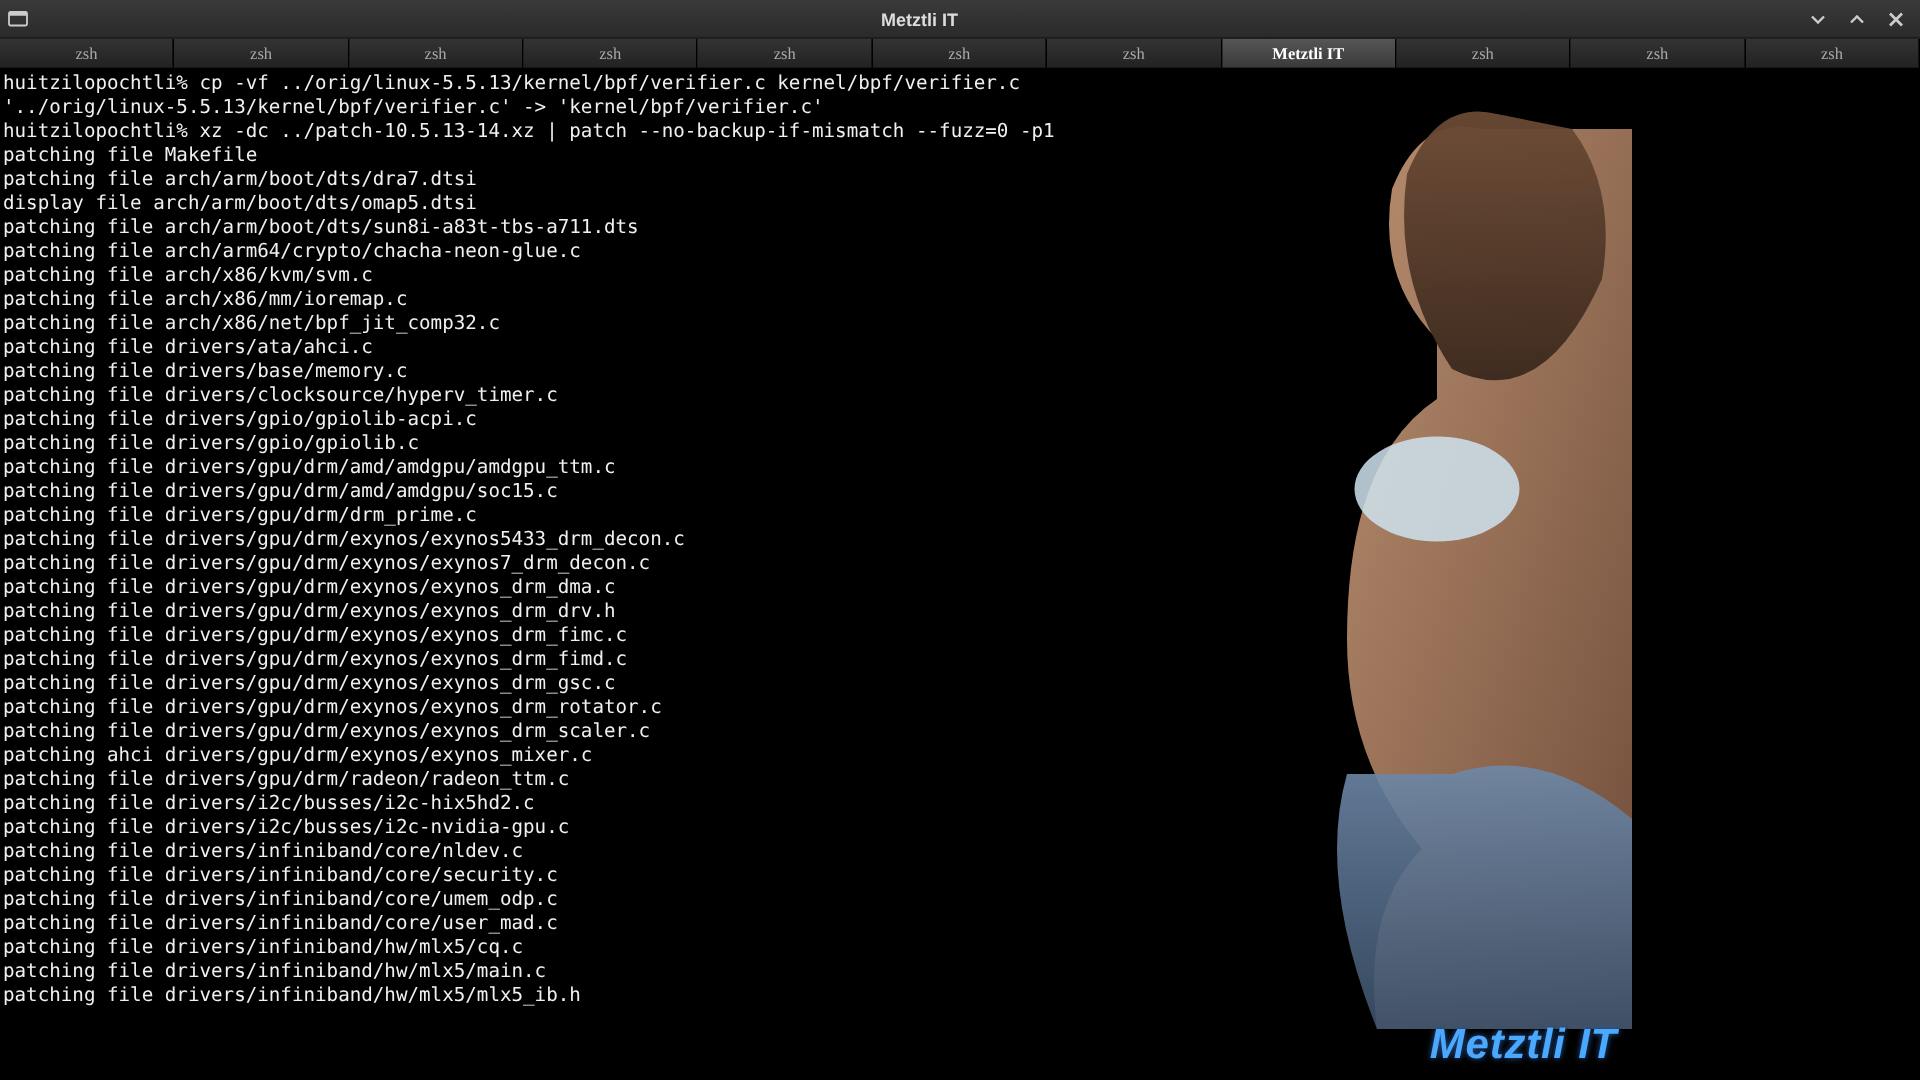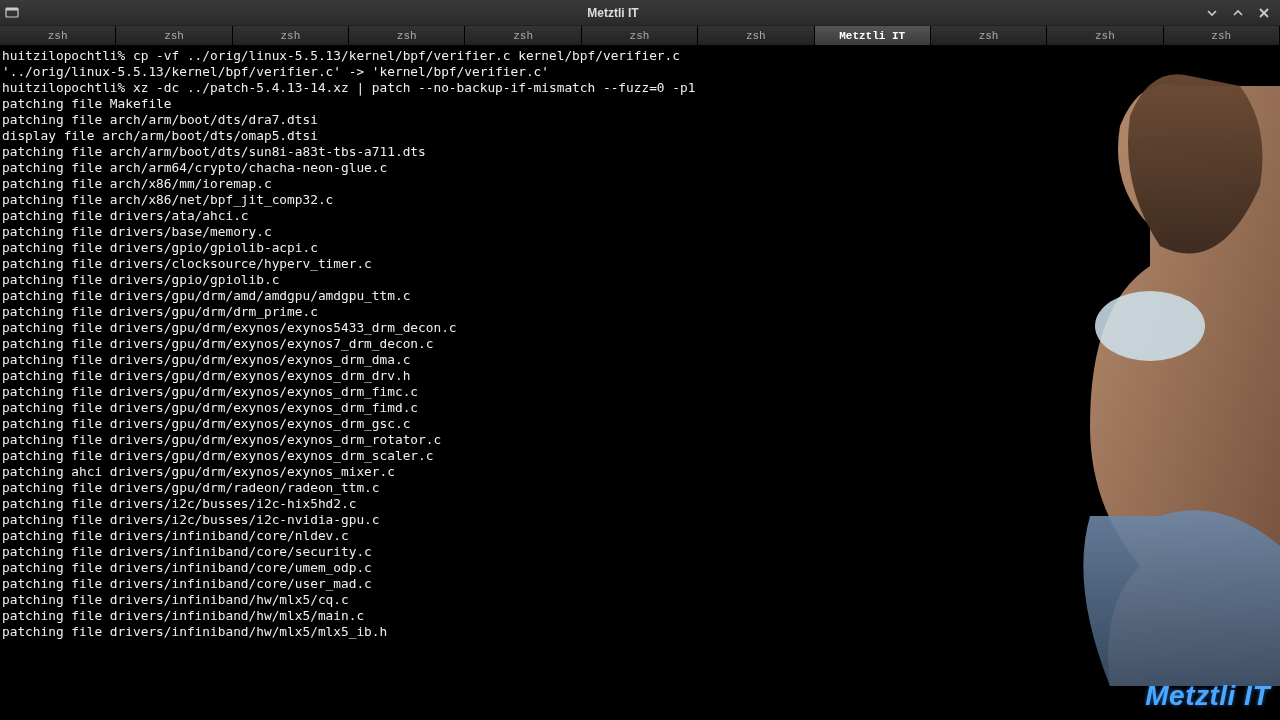--- a/index.html
+++ b/index.html
@@ -53,35 +53,35 @@
     height: 20px;
     display: flex;
     background: #1c1c1c;
     border-bottom: 1px solid #000;
   }
   .tab {
     flex: 1;
     display: flex;
     align-items: center;
     justify-content: center;
-    font-family: Liberation Mono, monospace;
+    font-family: Liberation Serif, serif;
     font-size: 11px;
     color: #aaa;
     border-right: 1px solid #000;
     background: linear-gradient(to bottom, #333, #222);
     cursor: pointer;
   }
   .tab.active {
     background: linear-gradient(to bottom, #555, #3a3a3a);
     color: #fff;
     font-weight: bold;
   }
   .terminal {
     position: relative;
-    width: 1280px;
+    width: 1088px;
     height: 674px;
     background: #000;
     padding: 2px 2px;
   }
   .terminal .line {
     white-space: pre;
     line-height: 16px;
     letter-spacing: 0px;
     color: #f0f0f0;
   }
@@ -189,34 +189,36 @@
       </linearGradient>
     </defs>
     <path d="M180 40 Q140 30 120 80 Q110 140 150 180 L150 220 Q90 260 90 380 Q90 460 140 520 Q100 560 110 640 L280 640 L280 40 Z" fill="url(#skin)" opacity="0.92"></path>
     <path d="M190 30 Q150 20 130 70 Q120 140 160 200 Q220 230 260 140 Q270 80 240 40 Z" fill="url(#hair)" opacity="0.95"></path>
     <ellipse cx="150" cy="280" rx="55" ry="35" fill="#cfe3ef" opacity="0.85"></ellipse>
     <path d="M90 470 Q70 540 110 640 L280 640 L280 500 Q220 450 160 470 Z" fill="url(#denim)" opacity="0.9"></path>
   </svg>
   <div id="term-lines">
       <div class="line">huitzilopochtli% cp -vf ../orig/linux-5.5.13/kernel/bpf/verifier.c kernel/bpf/verifier.c</div>
       <div class="line">'../orig/linux-5.5.13/kernel/bpf/verifier.c' -&gt; 'kernel/bpf/verifier.c'</div>
-      <div class="line">huitzilopochtli% xz -dc ../patch-5.4.13-14.xz | patch --no-backup-if-mismatch --fuzz=0 -p1</div>
+      <div class="line">huitzilopochtli% xz -dc ../patch-10.5.13-14.xz | patch --no-backup-if-mismatch --fuzz=0 -p1</div>
       <div class="line">patching file Makefile</div>
       <div class="line">patching file arch/arm/boot/dts/dra7.dtsi</div>
       <div class="line">display file arch/arm/boot/dts/omap5.dtsi</div>
       <div class="line">patching file arch/arm/boot/dts/sun8i-a83t-tbs-a711.dts</div>
       <div class="line">patching file arch/arm64/crypto/chacha-neon-glue.c</div>
+      <div class="line">patching file arch/x86/kvm/svm.c</div>
       <div class="line">patching file arch/x86/mm/ioremap.c</div>
       <div class="line">patching file arch/x86/net/bpf_jit_comp32.c</div>
       <div class="line">patching file drivers/ata/ahci.c</div>
       <div class="line">patching file drivers/base/memory.c</div>
+      <div class="line">patching file drivers/clocksource/hyperv_timer.c</div>
       <div class="line">patching file drivers/gpio/gpiolib-acpi.c</div>
-      <div class="line">patching file drivers/clocksource/hyperv_timer.c</div>
       <div class="line">patching file drivers/gpio/gpiolib.c</div>
       <div class="line">patching file drivers/gpu/drm/amd/amdgpu/amdgpu_ttm.c</div>
+      <div class="line">patching file drivers/gpu/drm/amd/amdgpu/soc15.c</div>
       <div class="line">patching file drivers/gpu/drm/drm_prime.c</div>
       <div class="line">patching file drivers/gpu/drm/exynos/exynos5433_drm_decon.c</div>
       <div class="line">patching file drivers/gpu/drm/exynos/exynos7_drm_decon.c</div>
       <div class="line">patching file drivers/gpu/drm/exynos/exynos_drm_dma.c</div>
       <div class="line">patching file drivers/gpu/drm/exynos/exynos_drm_drv.h</div>
       <div class="line">patching file drivers/gpu/drm/exynos/exynos_drm_fimc.c</div>
       <div class="line">patching file drivers/gpu/drm/exynos/exynos_drm_fimd.c</div>
       <div class="line">patching file drivers/gpu/drm/exynos/exynos_drm_gsc.c</div>
       <div class="line">patching file drivers/gpu/drm/exynos/exynos_drm_rotator.c</div>
       <div class="line">patching file drivers/gpu/drm/exynos/exynos_drm_scaler.c</div>

